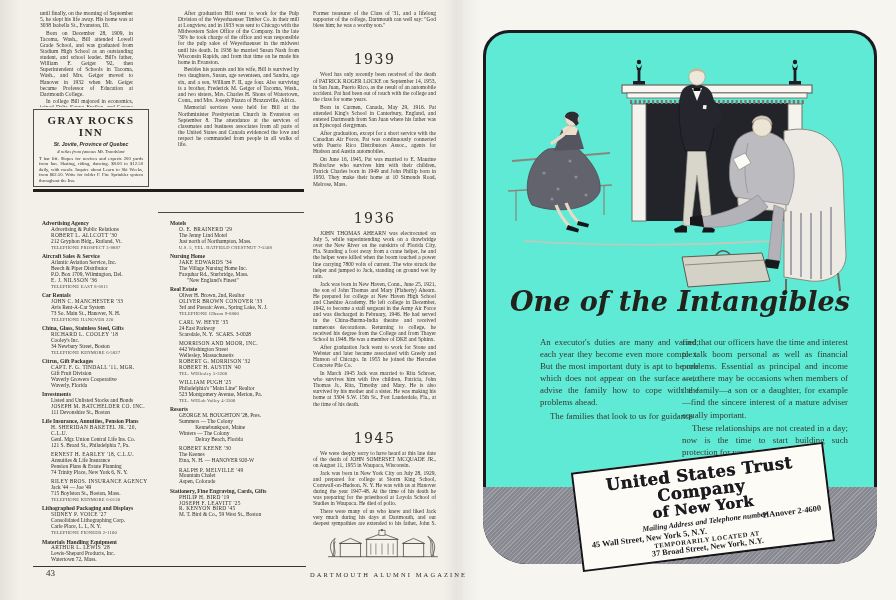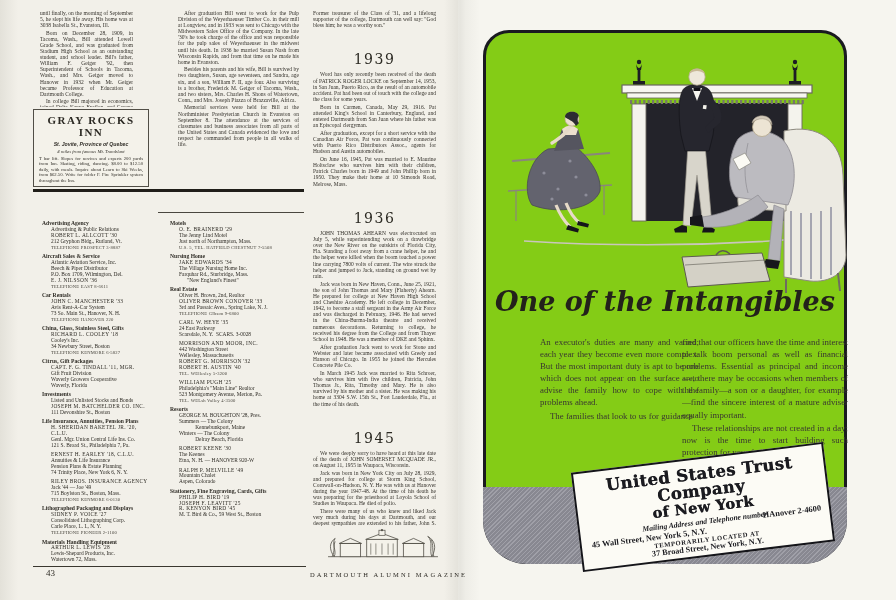--- a/index.html
+++ b/index.html
@@ -52,22 +52,22 @@
     text-align:center;margin:24px 0 5px;color:#2b2922;}
   .note-para{margin:0 0 1.5px;text-indent:7px;}
   .note-section:first-child .note-para{text-indent:0;}
 
   #row-illus{position:absolute;left:326px;top:529px;width:114px;height:33px;}
   #footer-pageno{position:absolute;left:46px;top:568px;font-size:9px;color:#2e2b25;}
   #footer-mag{position:absolute;left:310px;top:571px;width:130px;text-align:center;
     font-size:6.5px;letter-spacing:2.1px;color:#2e2b25;white-space:nowrap;}
 
   
-  #ad{position:absolute;left:483px;top:30px;width:364px;height:534px;box-sizing:border-box;
-    border:3px solid #1a1a20;border-radius:26px 26px 44px 44px;background:#84cc16;}
+  #ad{position:absolute;left:483px;top:30px;width:394px;height:534px;box-sizing:border-box;
+    border:3px solid #1a1a20;border-radius:26px 26px 44px 44px;background:#5eead4;}
   #ad-illus{position:absolute;left:8px;top:10px;width:378px;height:252px;}
   #ad-headline{position:absolute;left:0;top:253px;width:100%;text-align:center;
     font-family:"DejaVu Serif",serif;font-style:italic;font-weight:bold;font-size:27px;color:#23211b;}
   .ad-col{position:absolute;top:303px;font-size:8.8px;line-height:12.1px;text-align:justify;color:#3a3731;}
   #ad-col-left{left:23px;width:159px;margin-left:31px;}
   #ad-col-right{left:196px;width:166px;}
   .ad-p{margin:0 0 1px;text-indent:10px;}
   .ad-p.first{text-indent:0;}
   #ad-band{position:absolute;left:-3px;right:-3px;bottom:-3px;height:77px;z-index:1;
     border-radius:0 0 44px 44px;background:#90909a;

